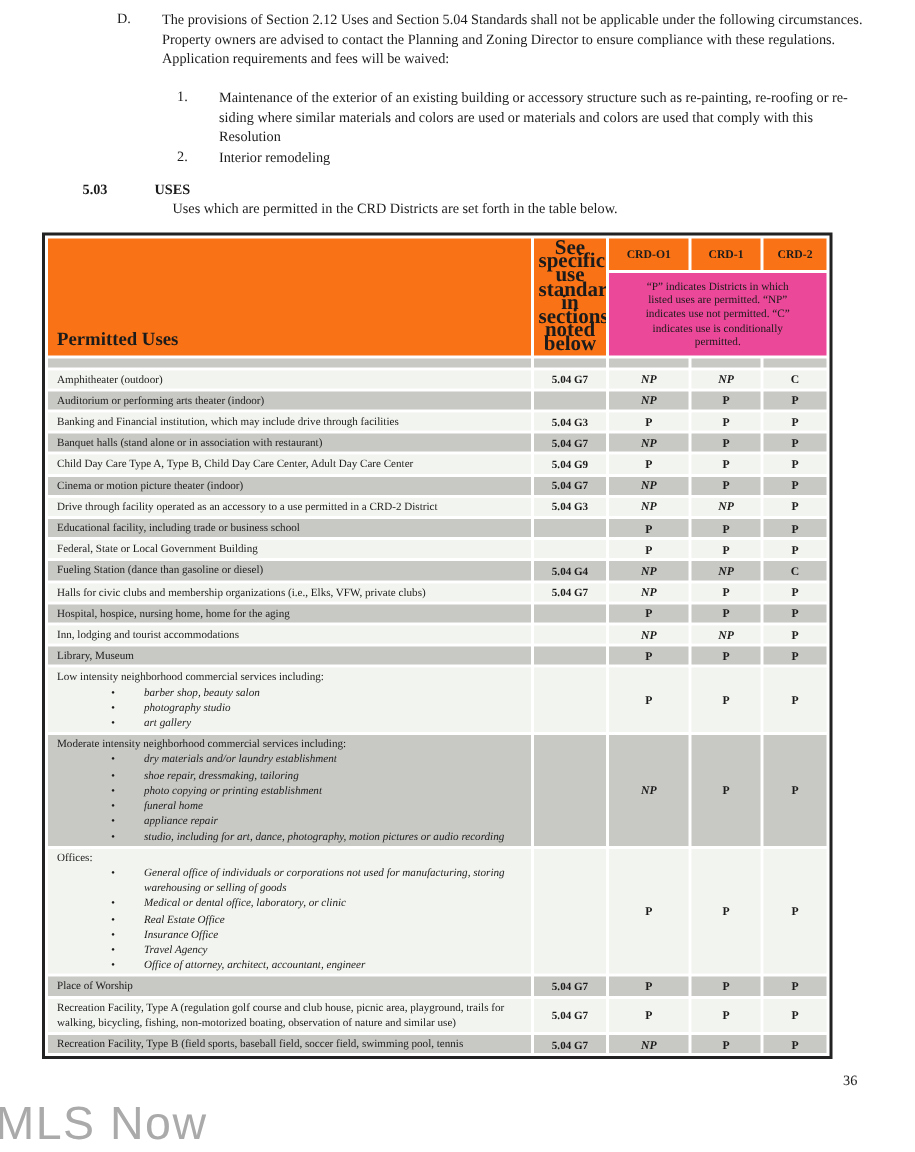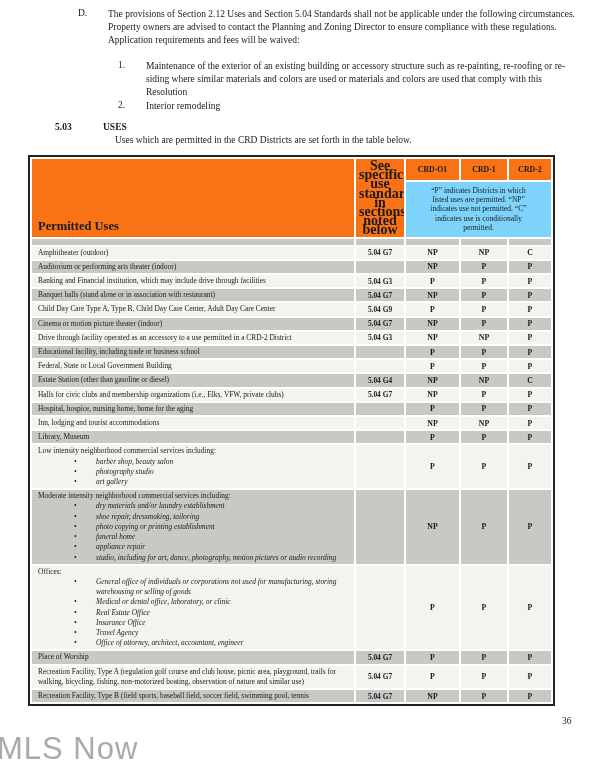--- a/index.html
+++ b/index.html
@@ -28,28 +28,28 @@
   td{padding:0;vertical-align:middle;overflow:hidden;}
   col.c-use{width:322px;}
   col.c-std{width:48px;}
   col.c-o1{width:53px;}
   col.c-d1{width:46px;}
   col.c-d2{width:42px;}
   .hdr{background:#f97316;}
   .uses-hdr{vertical-align:bottom;font-size:12.5px;font-weight:bold;padding:3px 6px;}
   .std-hdr{font-size:14px;font-weight:bold;text-align:center;padding:2px 3px;line-height:9.2px;}
   .dist-hdr{font-size:7.8px;font-weight:bold;text-align:center;height:20px;}
-  .legend-cell{background:#7dd3fc;font-size:7.5px;text-align:center;line-height:9.4px;padding:3px 20px;height:44px;vertical-align:middle;}
+  .legend-cell{background:#ec4899;font-size:7.5px;text-align:center;line-height:9.4px;padding:3px 20px;height:44px;vertical-align:middle;}
   .strip td{height:6px;background:#c8c9c5;}
   tr.light td{background:#f2f4ef;}
   tr.dark td{background:#c8c9c5;}
   .use-cell{font-size:7.4px;line-height:10.2px;padding:1px 4px 1px 6px;vertical-align:middle;}
   .std-cell{font-size:7.4px;font-weight:bold;text-align:center;}
   .val-cell{font-size:7.8px;font-weight:bold;text-align:center;}
-  .val-cell.np{}
+  .val-cell.np{font-style:italic;}
   ul.blist{margin:0;padding:0;list-style:none;font-style:italic;}
   ul.blist li{position:relative;padding-left:58px;}
   ul.blist li::before{content:"\2022";position:absolute;left:36px;top:0;}
   
   .pagenum{position:absolute;left:562px;top:716px;font-size:9.5px;}
   .watermark{
     position:absolute;left:-3px;top:731px;
     font-family:"Liberation Sans", sans-serif;font-size:31px;font-weight:400;
     color:#aaaaaa;letter-spacing:1px;
   }
@@ -185,21 +185,21 @@
             <td class="use-cell">
               <div>Federal, State or Local Government Building</div>
             </td>
             <td class="std-cell"></td>
             <td class="val-cell">P</td>
             <td class="val-cell">P</td>
             <td class="val-cell">P</td>
           </tr>
           <tr class="dark">
             <td class="use-cell">
-              <div>Estate Station (other than gasoline or diesel)</div>
+              <div>Fueling Station (dance than gasoline or diesel)</div>
             </td>
             <td class="std-cell">5.04 G4</td>
             <td class="val-cell np">NP</td>
             <td class="val-cell np">NP</td>
             <td class="val-cell">C</td>
           </tr>
           <tr class="light">
             <td class="use-cell">
               <div>Halls for civic clubs and membership organizations (i.e., Elks, VFW, private clubs)</div>
             </td>

